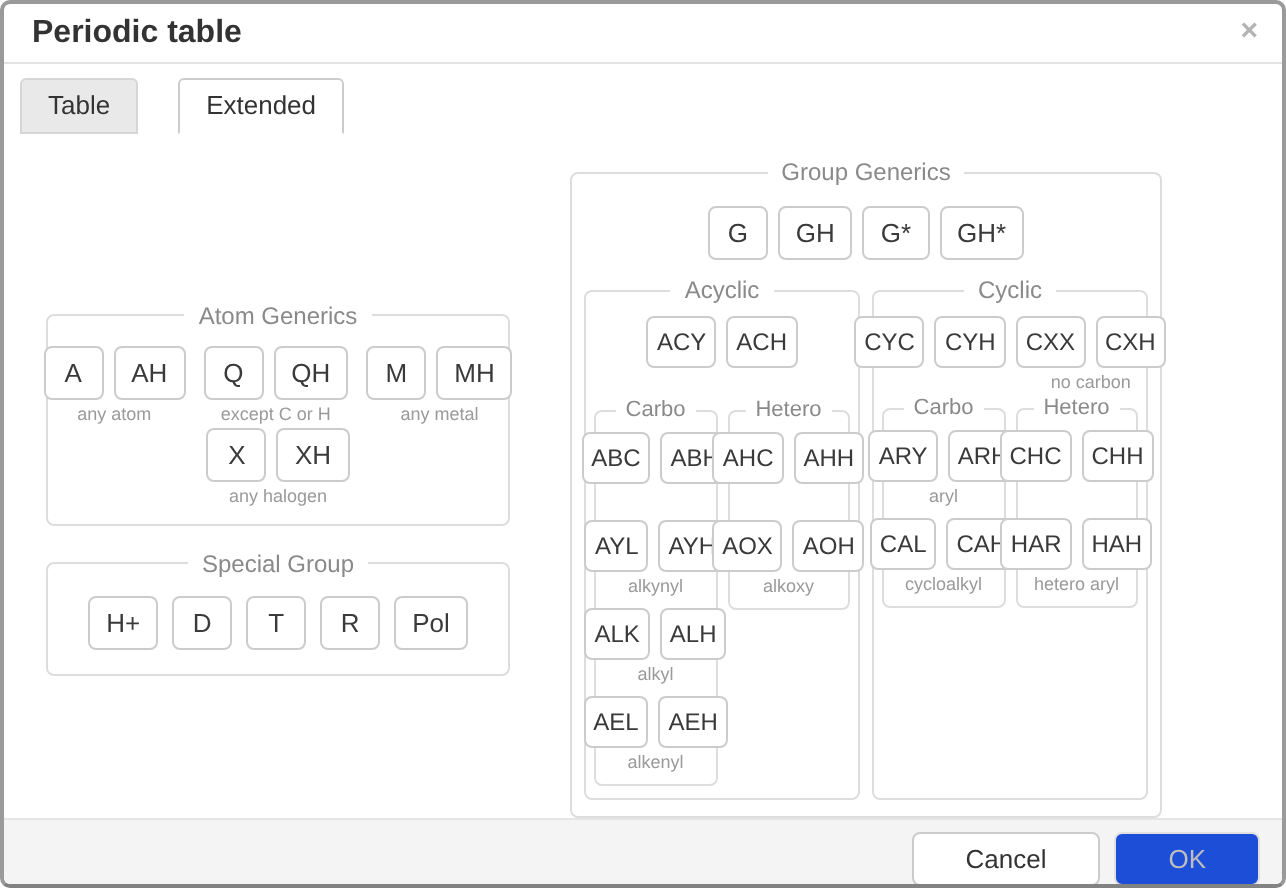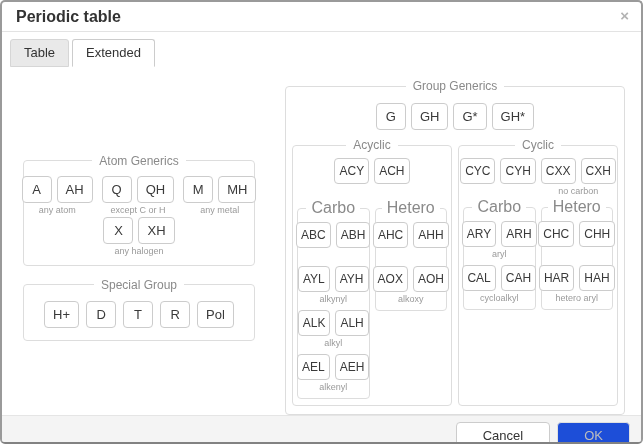--- a/index.html
+++ b/index.html
@@ -17,51 +17,51 @@
     padding: 6px 14px 5px;
     border-bottom: 1px solid #e3e3e3;
     position: relative;
   }
   .dlg-title { font-size: 16px; font-weight: bold; color: #333; }
   .dlg-close {
     position: absolute; top: 6px; right: 12px;
     color: #b3b3b3; font-size: 15px; font-weight: bold;
     cursor: pointer; line-height: 1;
   }
-  .tabbar { display: flex; gap: 3px; padding: 7px 0 0 8px; }
+  .tabbar { display: flex; gap: 20px; padding: 7px 0 0 8px; }
   .tab {
     font-size: 13px; color: #333;
     padding: 5px 13px 6px;
     border: 1px solid #d6d6d6;
     border-radius: 3px 3px 0 0;
     cursor: pointer;
   }
   .tab-inactive { background: #e9e9e9; }
   .tab-active { background: #fff; border-color: #ccc; border-bottom-color: #fff; }
   .content {
     flex: 1;
     display: flex;
     padding: 12px 12px 0 21px;
     gap: 30px;
     align-items: center;
   }
   .left-col { width: 232px; flex: none; display: flex; flex-direction: column; }
-  .right-col { width: 340px; flex: none; }
+  .right-col { width: 296px; flex: none; }
   fieldset {
     margin: 0; padding: 0 6px 8px;
     border: 1px solid #ddd; border-radius: 4px;
     background: #fff;
     min-width: 0;
   }
   legend {
     font-size: 12px; color: #8a8a8a;
     padding: 0 7px; margin: 0 auto;
     white-space: nowrap;
   }
-  .sub-legend { font-size: 16px; padding: 0 5px; }
+  .sub-legend { font-size: 11px; padding: 0 5px; }
   .pt-btn {
     background: #fff; border: 1px solid #ccc; border-radius: 4px;
     font-family: inherit; font-size: 13px; color: #3a3a3a;
     padding: 6px 8px; min-width: 30px; line-height: 1;
     text-align: center; cursor: pointer;
   }
   .btn-row { display: flex; justify-content: center; gap: 5px; }
   .btn-pair { display: flex; flex-direction: column; align-items: center; }
   .caption {
     font-size: 9px; color: #9a9a9a;

